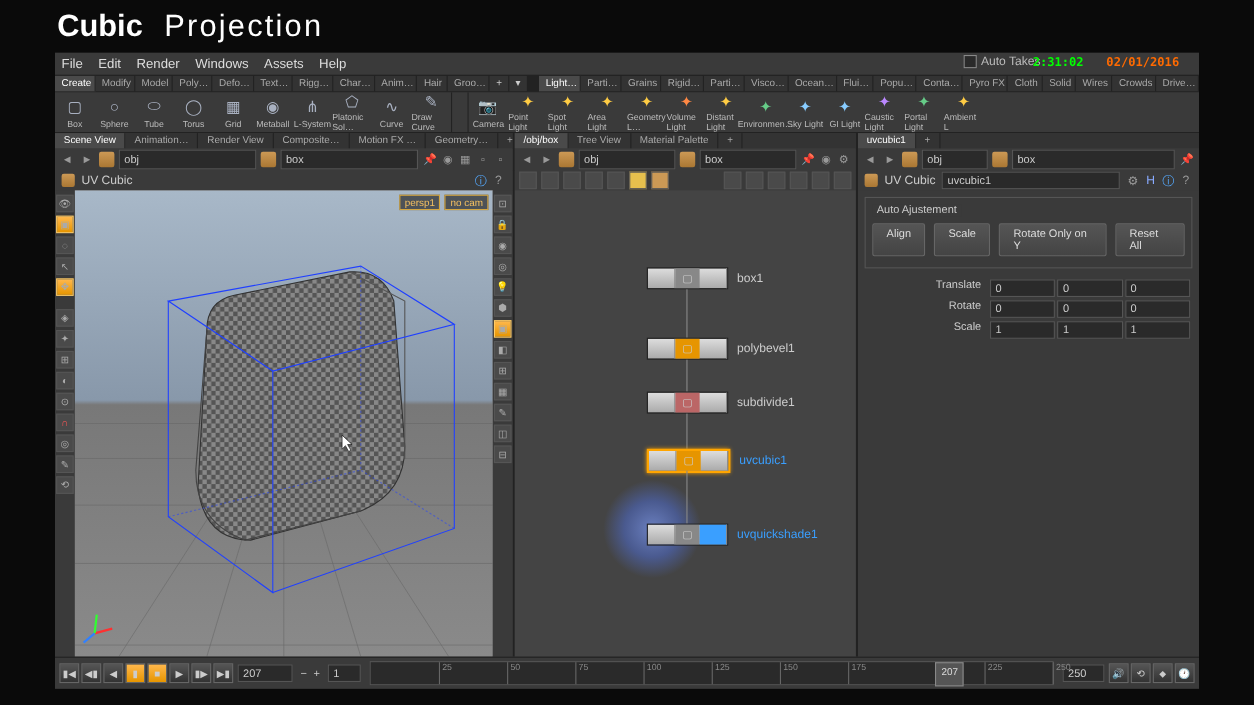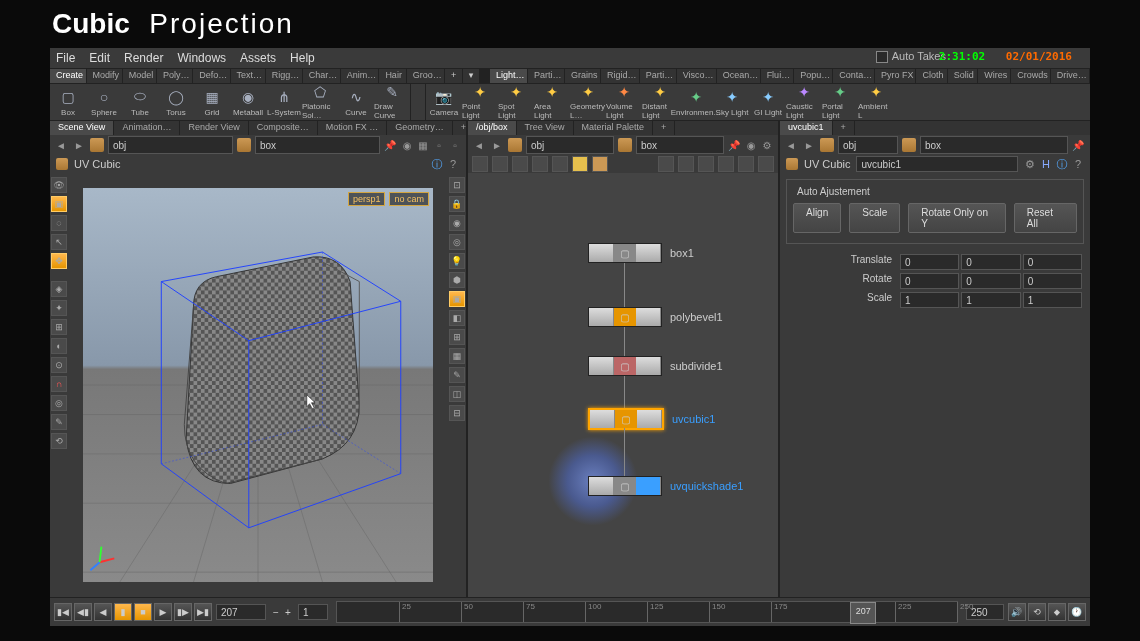--- a/index.html
+++ b/index.html
@@ -282,21 +282,21 @@
             <div class="sidebtn">◈</div>
             <div class="sidebtn">✦</div>
             <div class="sidebtn">⊞</div>
             <div class="sidebtn">◐</div>
             <div class="sidebtn">⊙</div>
             <div class="sidebtn" style="color:#f55">∩</div>
             <div class="sidebtn">◎</div>
             <div class="sidebtn">✎</div>
             <div class="sidebtn">⟲</div>
           </div>
-          <div class="viewport" style="flex:1;margin:15px">
+          <div class="viewport" style="flex:1;margin:0">
             <svg class="grid-svg" viewBox="0 0 380 400" preserveAspectRatio="none">
               <defs>
                 <linearGradient id="sky" x1="0" y1="0" x2="0" y2="1">
                   <stop offset="0%" stop-color="#a8b8c8"></stop>
                     <stop offset="45%" stop-color="#8898aa"></stop>
                     <stop offset="46%" stop-color="#787878"></stop>
                     <stop offset="100%" stop-color="#8a8a8a"></stop>
                 </linearGradient>
                 <pattern id="checker" width="8" height="8" patternUnits="userSpaceOnUse">
                   <rect width="8" height="8" fill="#888"></rect>

